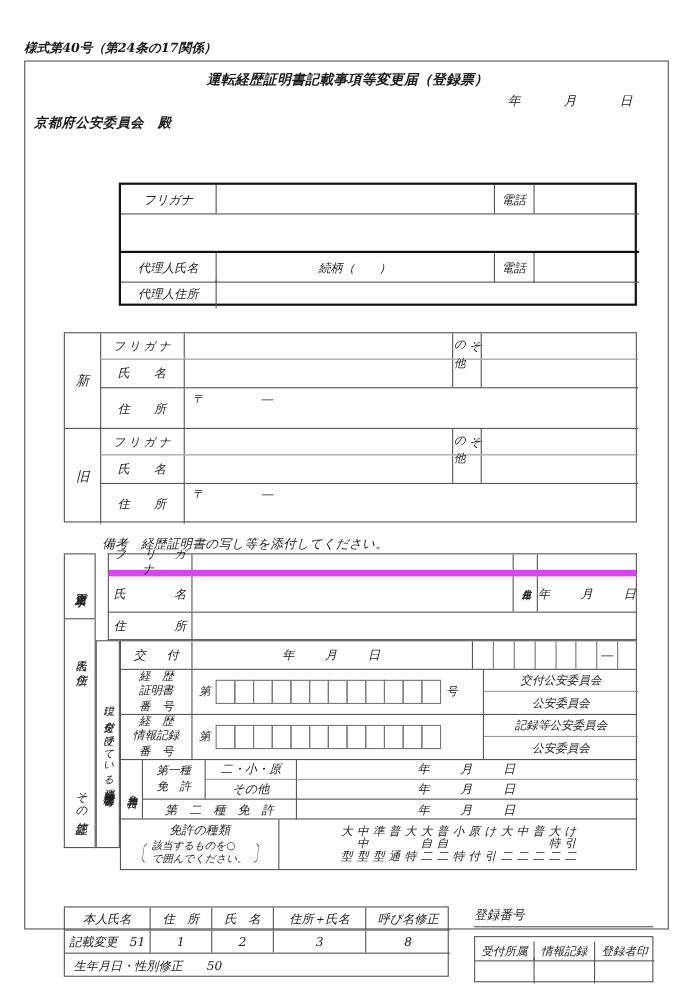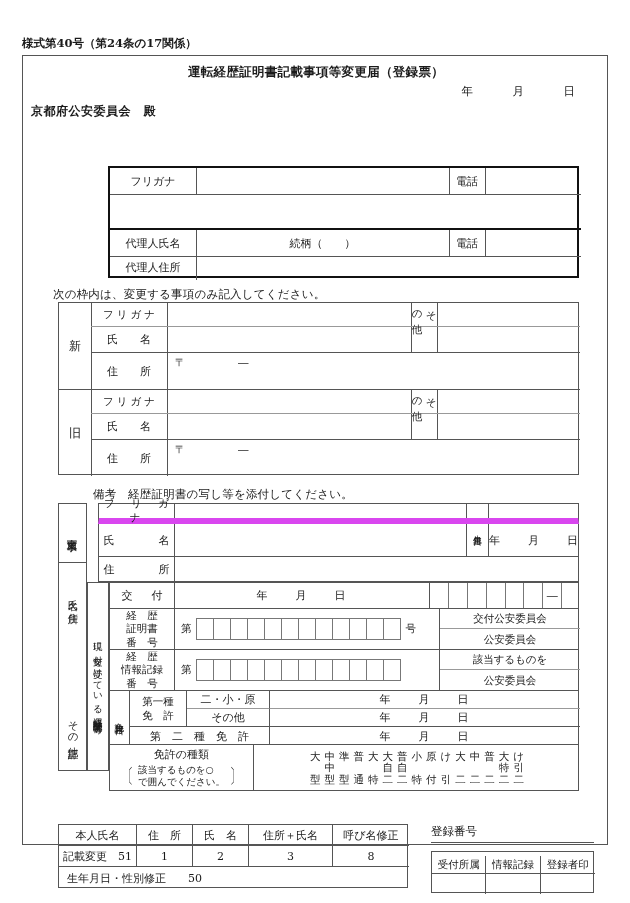--- a/index.html
+++ b/index.html
@@ -13,20 +13,21 @@
     font-family: "DejaVu Serif", "Liberation Serif", serif;
     color: #1a1a1a;
     position: relative;
     overflow: hidden;
   }
   .page {
     position: relative;
     width: 630px;
     height: 903px;
     box-sizing: border-box;
+    font-style: italic;
   }
 
   
   .abs { position: absolute; box-sizing: border-box; }
   .ctr { display: flex; align-items: center; justify-content: center; text-align: center; }
   .lft { display: flex; align-items: center; }
   .vert {
     writing-mode: vertical-rl;
     text-orientation: upright;
     display: flex;
@@ -144,21 +145,20 @@
         <div class="t1-tel ctr b-r b-b sm">電話</div>
         <div class="t1-telv b-b"></div>
       </div>
 
       <div class="t1row" style="top:86px;height:26px;">
         <div class="t1-label ctr b-r sm">代理人住所</div>
         <div class="abs" style="left:86px;width:385px;height:100%;"></div>
       </div>
     </div>
 
-    <div class="abs" id="instruction">次の枠内は、変更する事項のみ記入してください。</div>
 
     <div class="abs b-all" id="tbl-newold">
 
       <div class="abs" style="left:0;top:0;width:521px;height:87px;border-bottom:1px solid #555;">
         <div class="no-side ctr b-r" style="top:0;height:87px;font-size:12px;">新</div>
 
         <div class="abs" style="left:32px;top:0;width:489px;height:24px;border-bottom:1px solid #999;">
           <div class="no-lab ctr b-r xs" style="left:0;top:0;height:100%;letter-spacing:3px;text-indent:3px;">フリガナ</div>
           <div class="abs" style="left:76px;top:0;width:245px;height:100%;border-right:1px solid #555;"></div>
           <div class="abs vert b-r xs" style="left:321px;top:0;width:26px;height:100%;">その他</div>
@@ -294,21 +294,21 @@
               <span style="display: inline-block; width: 16px; height: 20px; border: 1px solid rgb(119, 119, 119); margin-left: -1px;"></span>
               <span style="display: inline-block; width: 16px; height: 20px; border: 1px solid rgb(119, 119, 119); margin-left: -1px;"></span>
               <span style="display: inline-block; width: 16px; height: 20px; border: 1px solid rgb(119, 119, 119); margin-left: -1px;"></span>
               <span style="display: inline-block; width: 16px; height: 20px; border: 1px solid rgb(119, 119, 119); margin-left: -1px;"></span>
               <span style="display: inline-block; width: 16px; height: 20px; border: 1px solid rgb(119, 119, 119); margin-left: -1px;"></span>
               <span style="display: inline-block; width: 16px; height: 20px; border: 1px solid rgb(119, 119, 119); margin-left: -1px;"></span>
               <span style="display: inline-block; width: 16px; height: 20px; border: 1px solid rgb(119, 119, 119); margin-left: -1px;"></span>
               <span style="display: inline-block; width: 16px; height: 20px; border: 1px solid rgb(119, 119, 119); margin-left: -1px;"></span>
             </span>
         </div>
-        <div class="abs ctr xs" style="left:330px;top:0;width:140px;height:20px;border-bottom:1px solid #999;">該当するものを</div>
+        <div class="abs ctr xs" style="left:330px;top:0;width:140px;height:20px;border-bottom:1px solid #999;">記録等公安委員会</div>
         <div class="abs ctr xs" style="left:330px;top:20px;width:140px;height:21px;">公安委員会</div>
       </div>
 
       <div class="abs b-all" style="left:51px;top:188px;width:470px;height:54px;border-top:none;">
         <div class="abs vert b-r" style="left:0;top:0;width:20px;height:100%;font-size:9.5px;line-height:1;">免許年月日</div>
 
         <div class="abs ctr b-r xs" style="left:20px;top:0;width:57px;height:36px;border-bottom:1px solid #555;white-space:pre-line;line-height:1.3;">第一種
 免　許</div>
 
         <div class="abs ctr b-r sm" style="left:77px;top:0;width:83px;height:18px;border-bottom:1px solid #999;">二・小・原</div>

